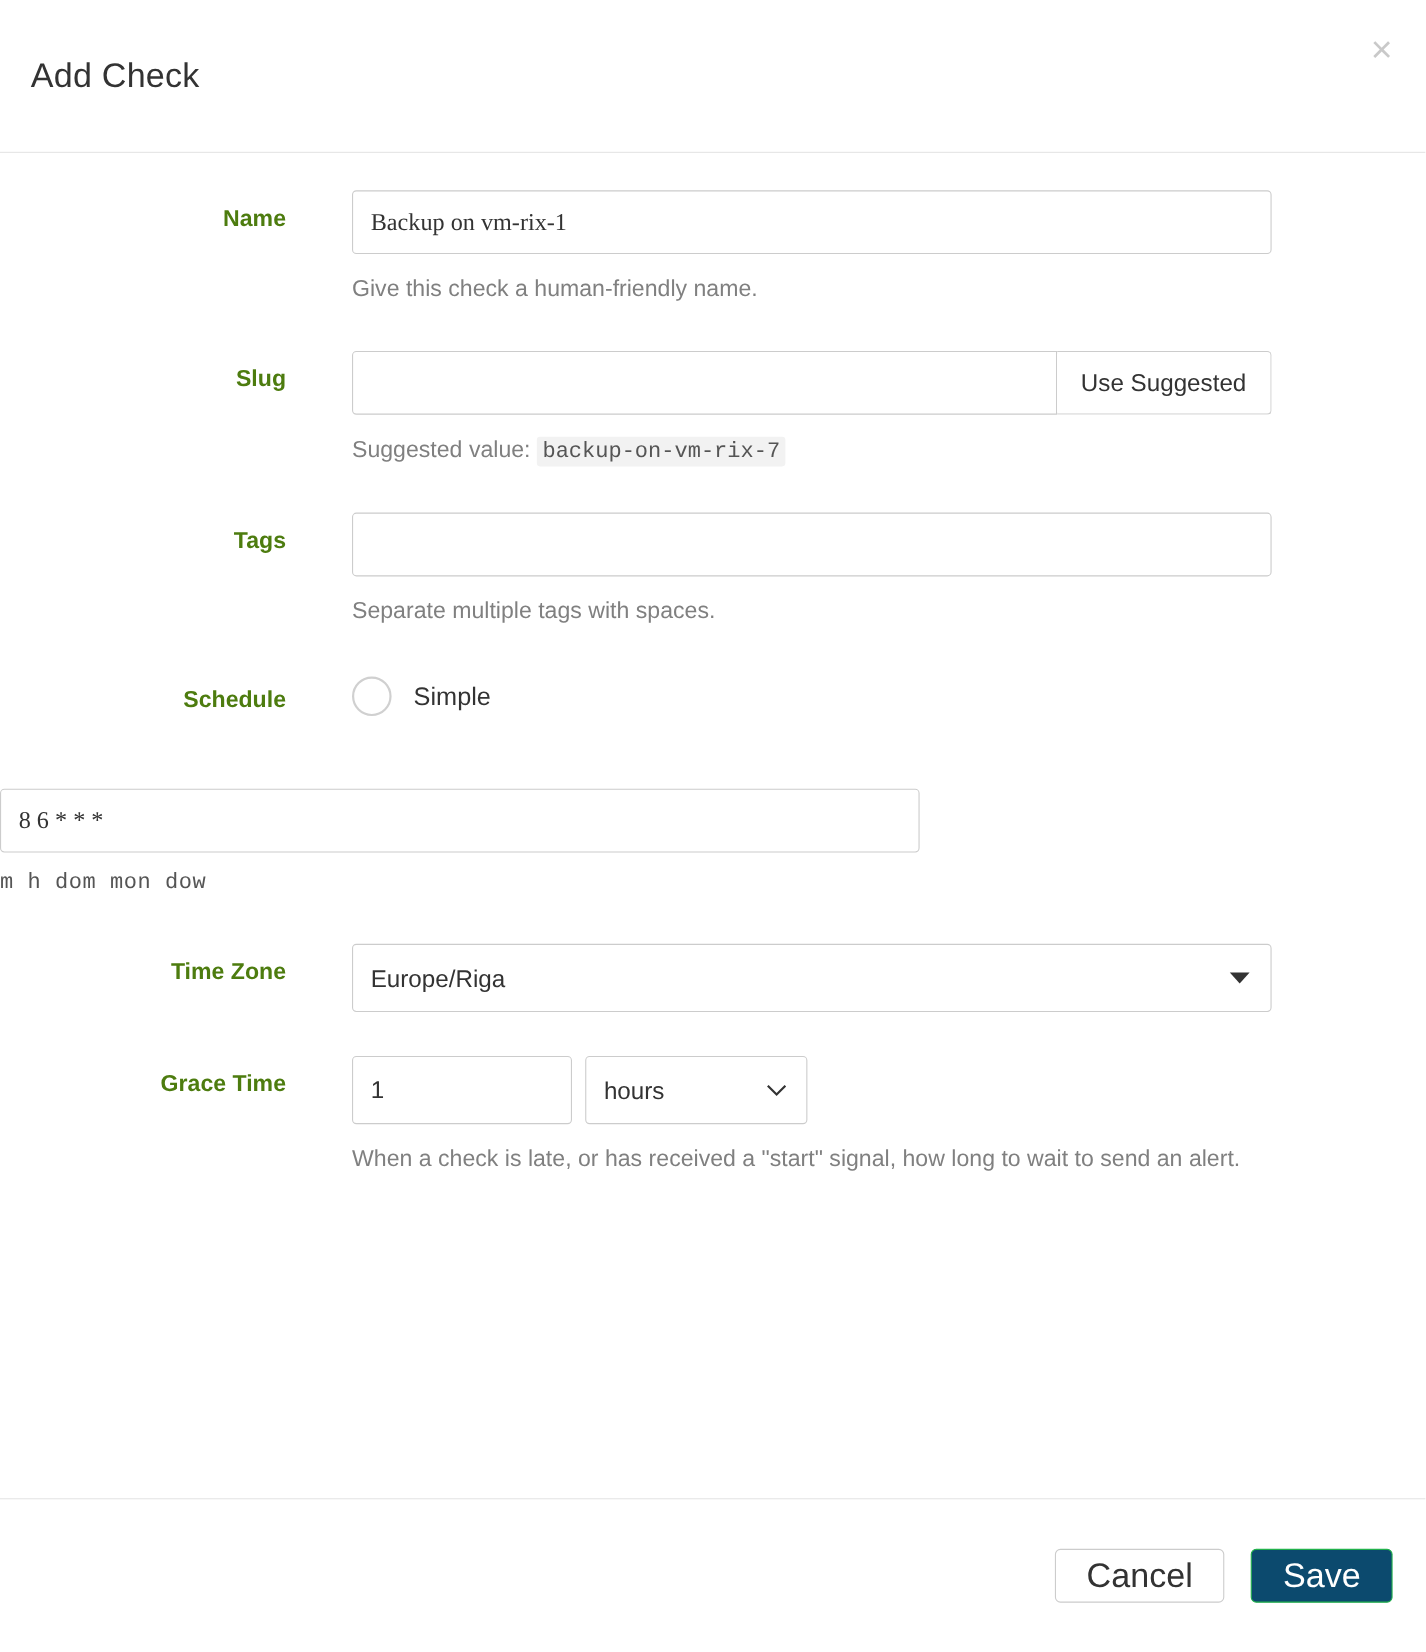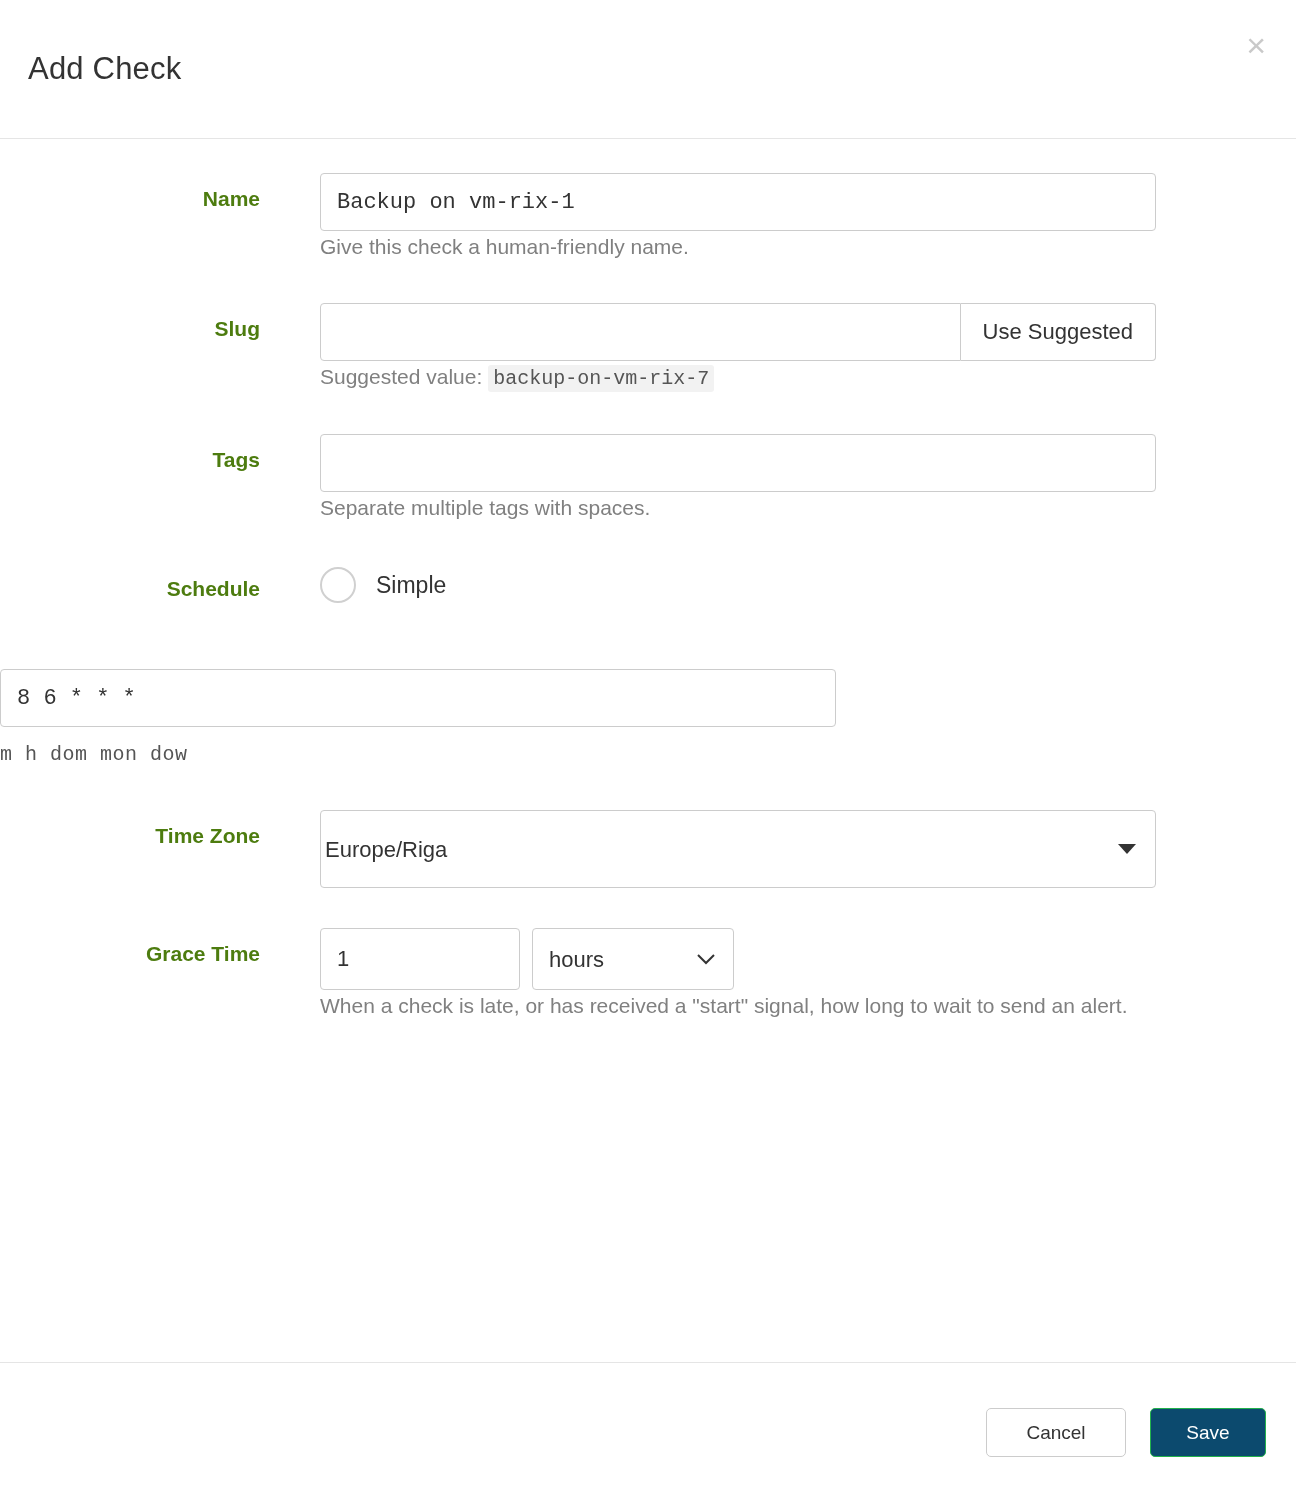--- a/index.html
+++ b/index.html
@@ -73,28 +73,29 @@
     max-width: 836px;
   }
   .text-input {
     width: 100%;
     height: 58px;
     border: 1px solid #cccccc;
     border-radius: 4px;
     font-size: 22px;
     padding: 0 16px;
     color: #333333;
-    font-family: Liberation Mono, monospace;
+    font-family: Liberation Serif, serif;
     background: #ffffff;
     outline: none;
   }
   .text-input::placeholder { color: #8a8a8a; }
   .help-text {
     font-size: 21px;
     color: #808080;
+    margin-top: 16px;
     line-height: 1.5;
   }
   .help-block { margin-bottom: 40px; }
   .code {
     font-family: "Liberation Mono", monospace;
     font-size: 20px;
     background: #f2f2f2;
     padding: 2px 5px;
     border-radius: 3px;
     color: #555555;
@@ -160,25 +161,25 @@
     color: #555555;
     margin-top: 16px;
     letter-spacing: 0.5px;
   }
   .select-wrap {
     position: relative;
     width: 100%;
   }
   select.select-input {
     width: 100%;
-    height: 78px;
+    height: 62px;
     border: 1px solid #cccccc;
     border-radius: 4px;
     font-size: 22px;
-    padding: 0 4px;
+    padding: 0 16px;
     color: #333333;
     font-family: "Liberation Sans", sans-serif;
     background: #ffffff;
     appearance: none;
     -webkit-appearance: none;
     outline: none;
     cursor: pointer;
   }
   .select-arrow {
     position: absolute;
@@ -234,21 +235,21 @@
     border-top: 1px solid #e5e5e5;
     height: 140px;
     display: flex;
     align-items: center;
     justify-content: flex-end;
     padding: 0 30px;
     gap: 24px;
     flex: 0 0 auto;
   }
   .btn {
-    font-size: 19px;
+    font-size: 31px;
     border-radius: 5px;
     cursor: pointer;
     font-family: "Liberation Sans", sans-serif;
     padding: 0 28px;
     height: 49px;
   }
   .btn-cancel {
     background: #ffffff;
     border: 1px solid #cccccc;
     color: #333333;

